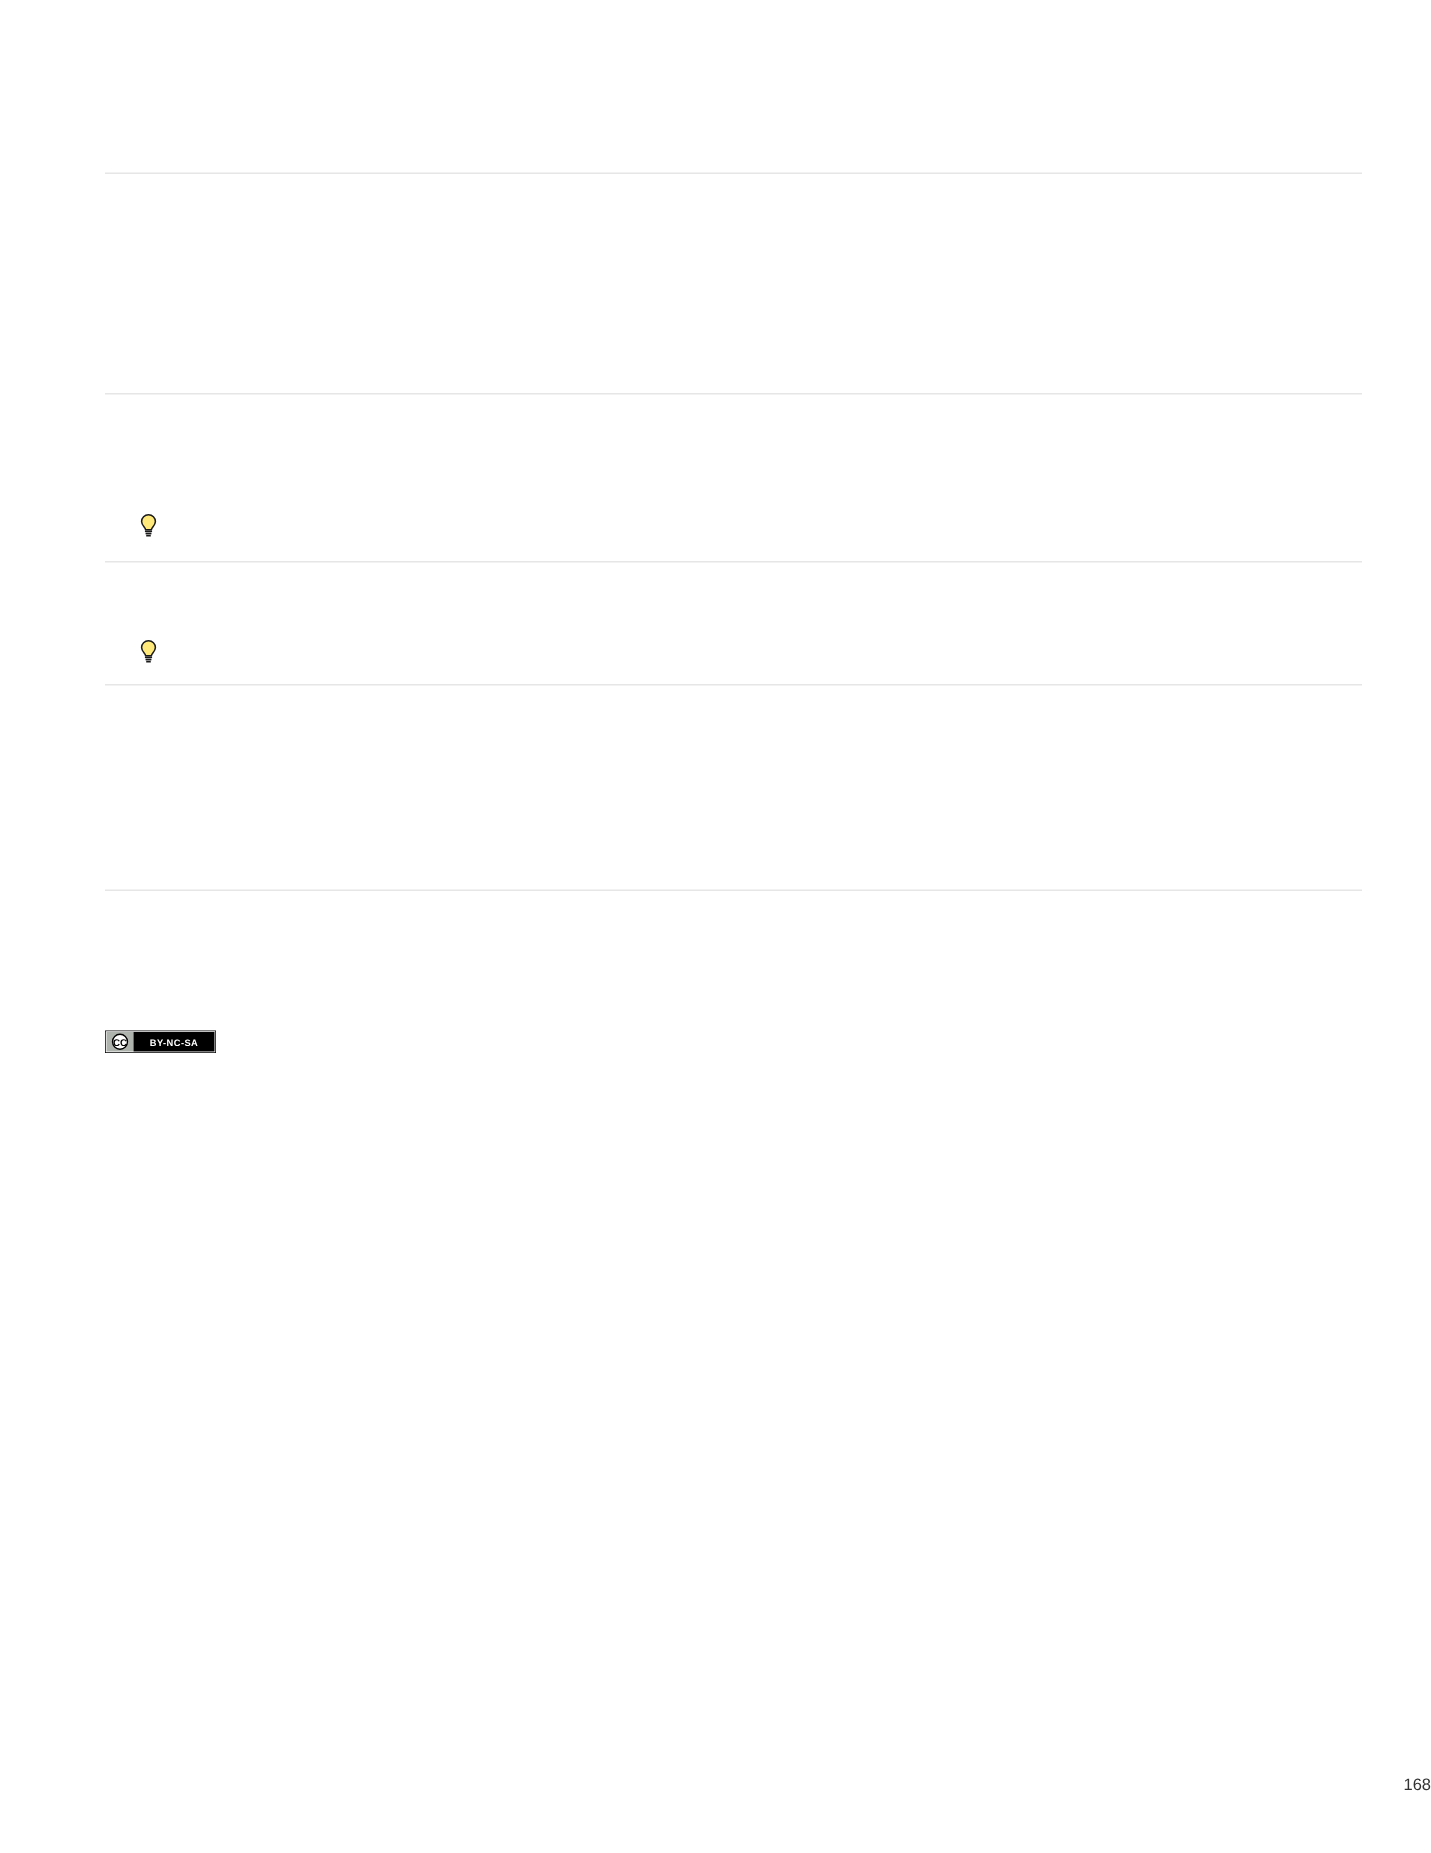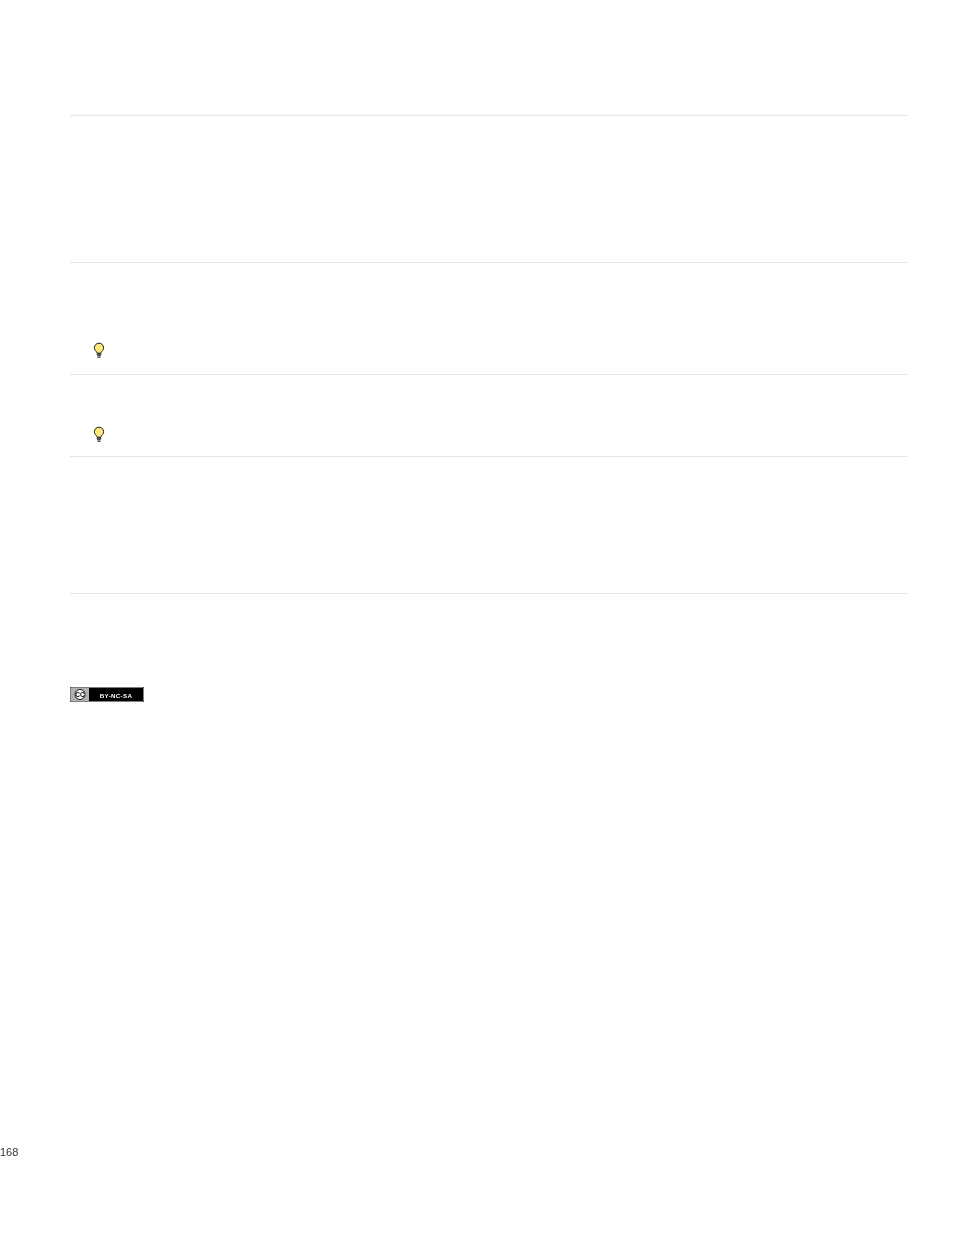--- a/index.html
+++ b/index.html
@@ -6,21 +6,21 @@
   html, body { width: 954px; height: 1235px; background: #ffffff; font-family: "Helvetica Neue", Arial, sans-serif; color: #222; }
   .page { position: relative; width: 954px; height: 1235px; }
   .content { position: absolute; left: 70px; right: 46px; top: 0; }
   .hr { border: none; border-top: 1px solid #e6e6e6; height: 0; margin: 0; }
   .block { padding: 18px 0 18px 0; }
   .tip-row { display: flex; align-items: flex-start; gap: 10px; padding: 14px 0 14px 22px; }
   .tip-icon { width: 14px; height: 18px; flex: 0 0 14px; margin-top: 1px; }
   .tip-text { font-size: 12px; color: #222; line-height: 1.45; }
   .cc-badge { position: absolute; left: 70px; top: 687px; width: 74px; height: 15px; }
   .cc-badge svg { display: block; }
-  .page-number { position: absolute; top: 1146px; left: 0; width: 784px; text-align: left; font-size: 11px; color: #333; }
+  .page-number { position: absolute; top: 1184px; left: 0; width: 954px; text-align: right; font-size: 11px; color: #333; }
   
   .spacer-sm { height: 28px; }
   .spacer-md { height: 110px; }
   .spacer-lg { height: 115px; }
 </style>
 </head>
 <body>
 
 <div class="page">
 

